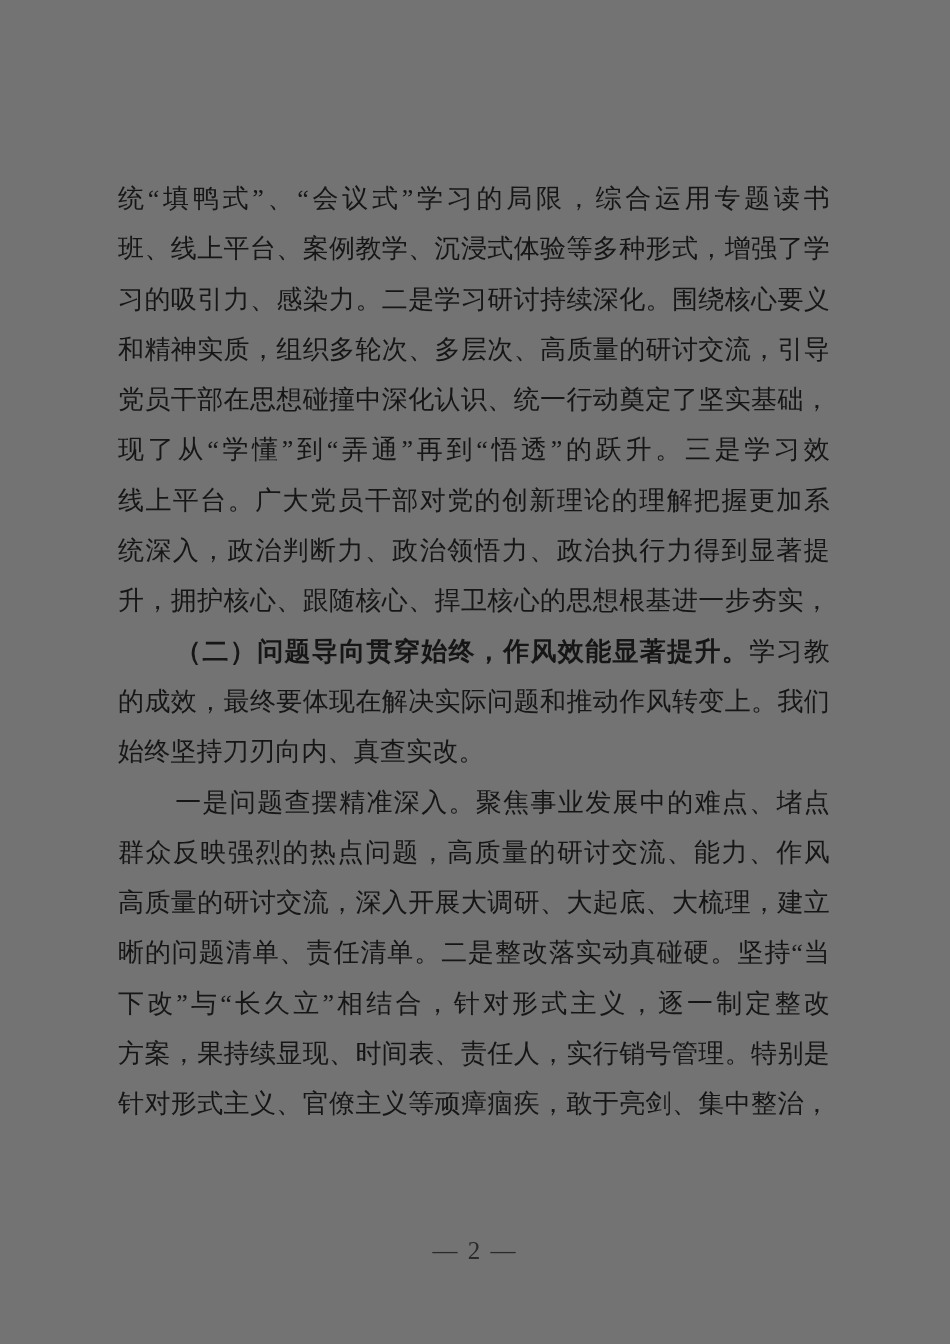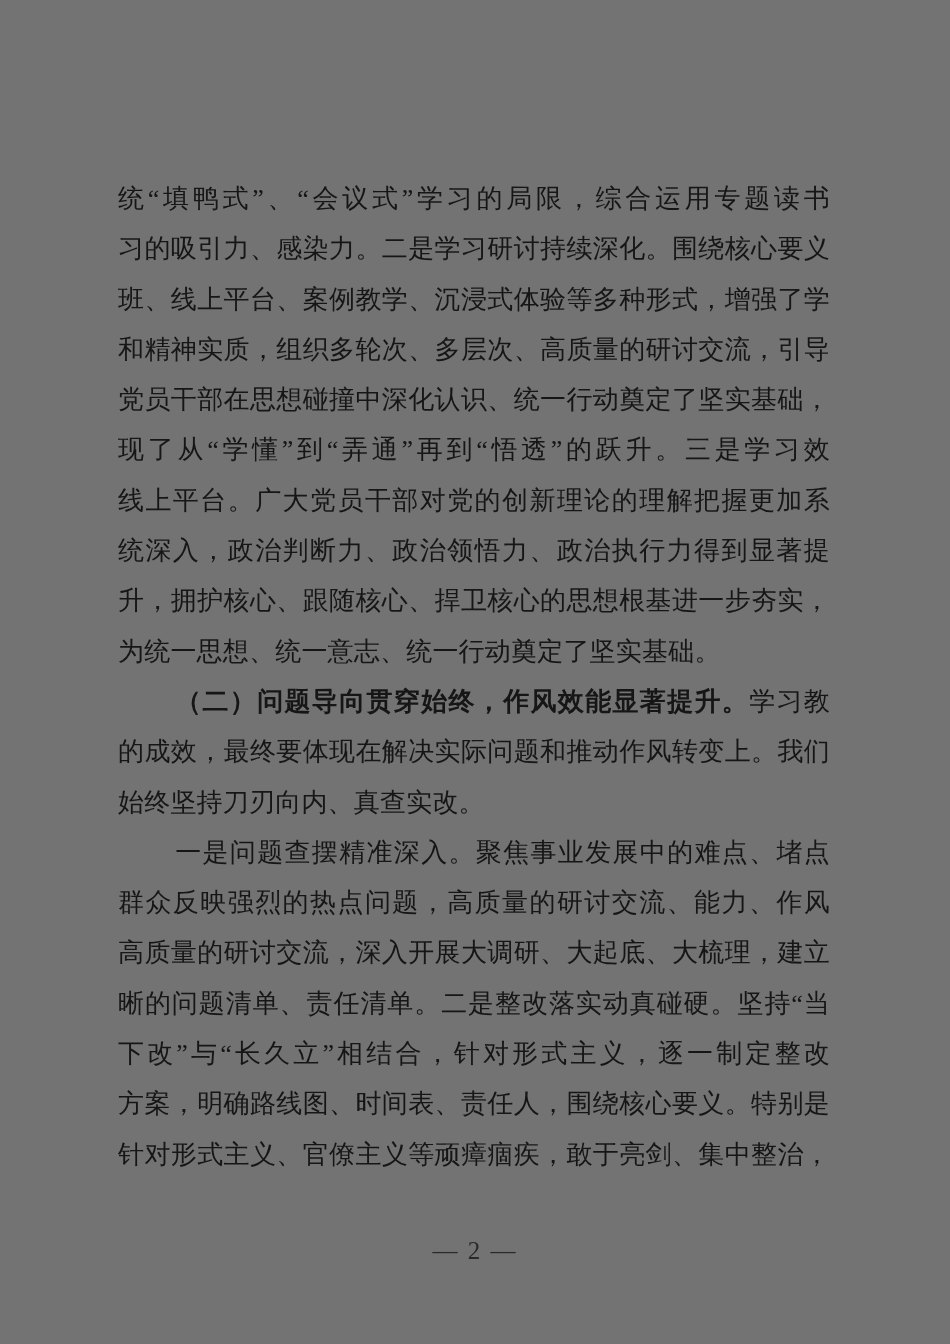--- a/index.html
+++ b/index.html
@@ -53,34 +53,33 @@
     color: #2a2a2a;
     letter-spacing: 2px;
   }
 </style>
 </head>
 <body>
 
 <div class="page">
   <div class="doc-body">
       <div class="text-line"><span class="">统“填鸭式”、“会议式”学习的局限，综合运用专题读书</span></div>
+      <div class="text-line"><span class="">班、线上平台、案例教学、沉浸式体验等多种形式，增强了学</span></div>
       <div class="text-line"><span class="">习的吸引力、感染力。二是学习研讨持续深化。围绕核心要义</span></div>
-      <div class="text-line"><span class="">班、线上平台、案例教学、沉浸式体验等多种形式，增强了学</span></div>
       <div class="text-line"><span class="">和精神实质，组织多轮次、多层次、高质量的研讨交流，引导</span></div>
       <div class="text-line"><span class="">党员干部在思想碰撞中深化认识、统一行动奠定了坚实基础，实</span></div>
       <div class="text-line"><span class="">现了从“学懂”到“弄通”再到“悟透”的跃升。三是学习效</span></div>
       <div class="text-line"><span class="">线上平台。广大党员干部对党的创新理论的理解把握更加系</span></div>
       <div class="text-line"><span class="">统深入，政治判断力、政治领悟力、政治执行力得到显著提</span></div>
       <div class="text-line"><span class="">升，拥护核心、跟随核心、捍卫核心的思想根基进一步夯实，</span></div>
-      <div class="text-line para-end"><span class="">为统一思想、统一意志、统一行动奠定了坚实基础。</span></div>
       <div class="text-line indent"><span class="seg-bold">（二）问题导向贯穿始终，作风效能显著提升。</span><span class="">学习教育</span></div>
       <div class="text-line"><span class="">的成效，最终要体现在解决实际问题和推动作风转变上。我们</span></div>
       <div class="text-line para-end"><span class="">始终坚持刀刃向内、真查实改。</span></div>
       <div class="text-line indent"><span class="">一是问题查摆精准深入。聚焦事业发展中的难点、堵点和</span></div>
       <div class="text-line"><span class="">群众反映强烈的热点问题，高质量的研讨交流、能力、作风</span></div>
       <div class="text-line"><span class="">高质量的研讨交流，深入开展大调研、大起底、大梳理，建立清</span></div>
       <div class="text-line"><span class="">晰的问题清单、责任清单。二是整改落实动真碰硬。坚持“当</span></div>
       <div class="text-line"><span class="">下改”与“长久立”相结合，针对形式主义，逐一制定整改</span></div>
-      <div class="text-line"><span class="">方案，明确路线图、时间表、责任人，围绕核心要义。特别是</span></div>
+      <div class="text-line"><span class="">方案，果持续显现、时间表、责任人，实行销号管理。特别是</span></div>
       <div class="text-line"><span class="">针对形式主义、官僚主义等顽瘴痼疾，敢于亮剑、集中整治，</span></div>
     </div>
   <div class="page-footer">— 2 —</div>
 </div>
 
 </body></html>

